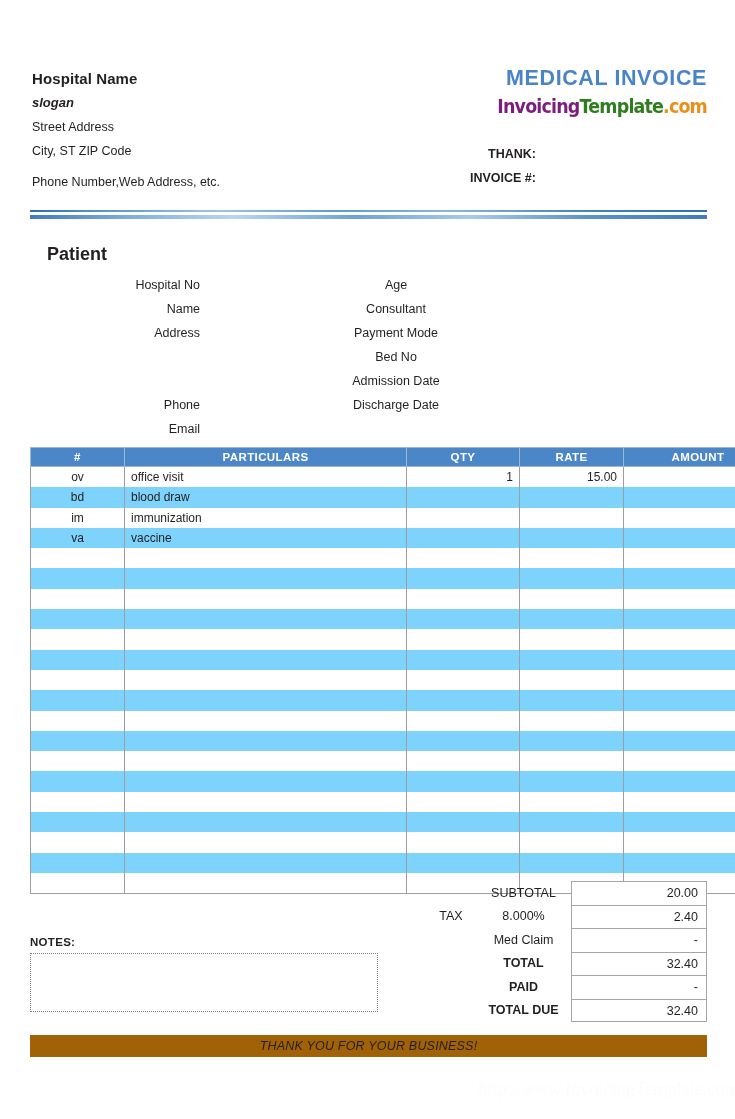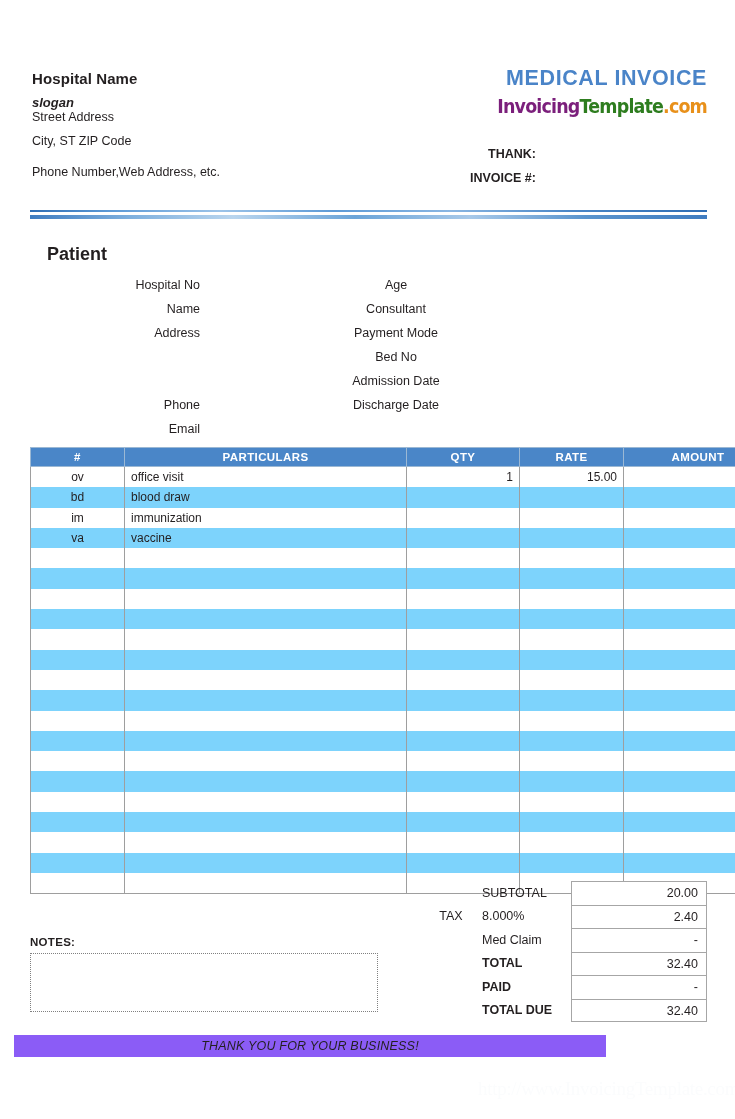--- a/index.html
+++ b/index.html
@@ -48,21 +48,21 @@
     font-size: 13px;
     font-weight: bold;
     font-style: italic;
     color: #231f20;
     margin-top: 8px;
     line-height: 15px;
   }
   .company-addr {
     font-size: 12.5px;
     color: #231f20;
-    margin-top: 0;
+    margin-top: 10px;
     line-height: 15px;
   }
   .company-addr.l2 { margin-top: 9px; }
   .company-addr.l3 { margin-top: 16px; }
 
   .invoice-title-block {
     position: absolute;
     right: 0;
     top: -4px;
     width: 300px;
@@ -228,21 +228,21 @@
     height: 23.5px;
   }
   .total-tax-label {
     width: 62px;
     text-align: center;
     font-size: 12.5px;
     color: #231f20;
   }
   .total-label {
     flex: 1;
-    text-align: left;
+    text-align: center;
     padding-right: 6px;
     font-size: 12.5px;
     color: #231f20;
   }
   .total-row.strong .total-label { font-weight: bold; }
   .total-value {
     width: 136px;
     box-sizing: border-box;
     text-align: right;
     padding-right: 8px;
@@ -274,25 +274,25 @@
     width: 348px;
     height: 59px;
     border: 1px dotted #808080;
     background: #ffffff;
     box-sizing: border-box;
   }
 
   
   .footer-bar {
     position: absolute;
-    left: 14px;
+    left: 30px;
     top: 1035px;
-    width: 592px;
+    width: 677px;
     height: 22px;
-    background: #8b5cf6;
+    background: #a16207;
     display: flex;
     align-items: center;
     justify-content: center;
   }
   .footer-text {
     font-size: 12.5px;
     font-style: italic;
     color: #231f20;
     letter-spacing: .2px;
   }

